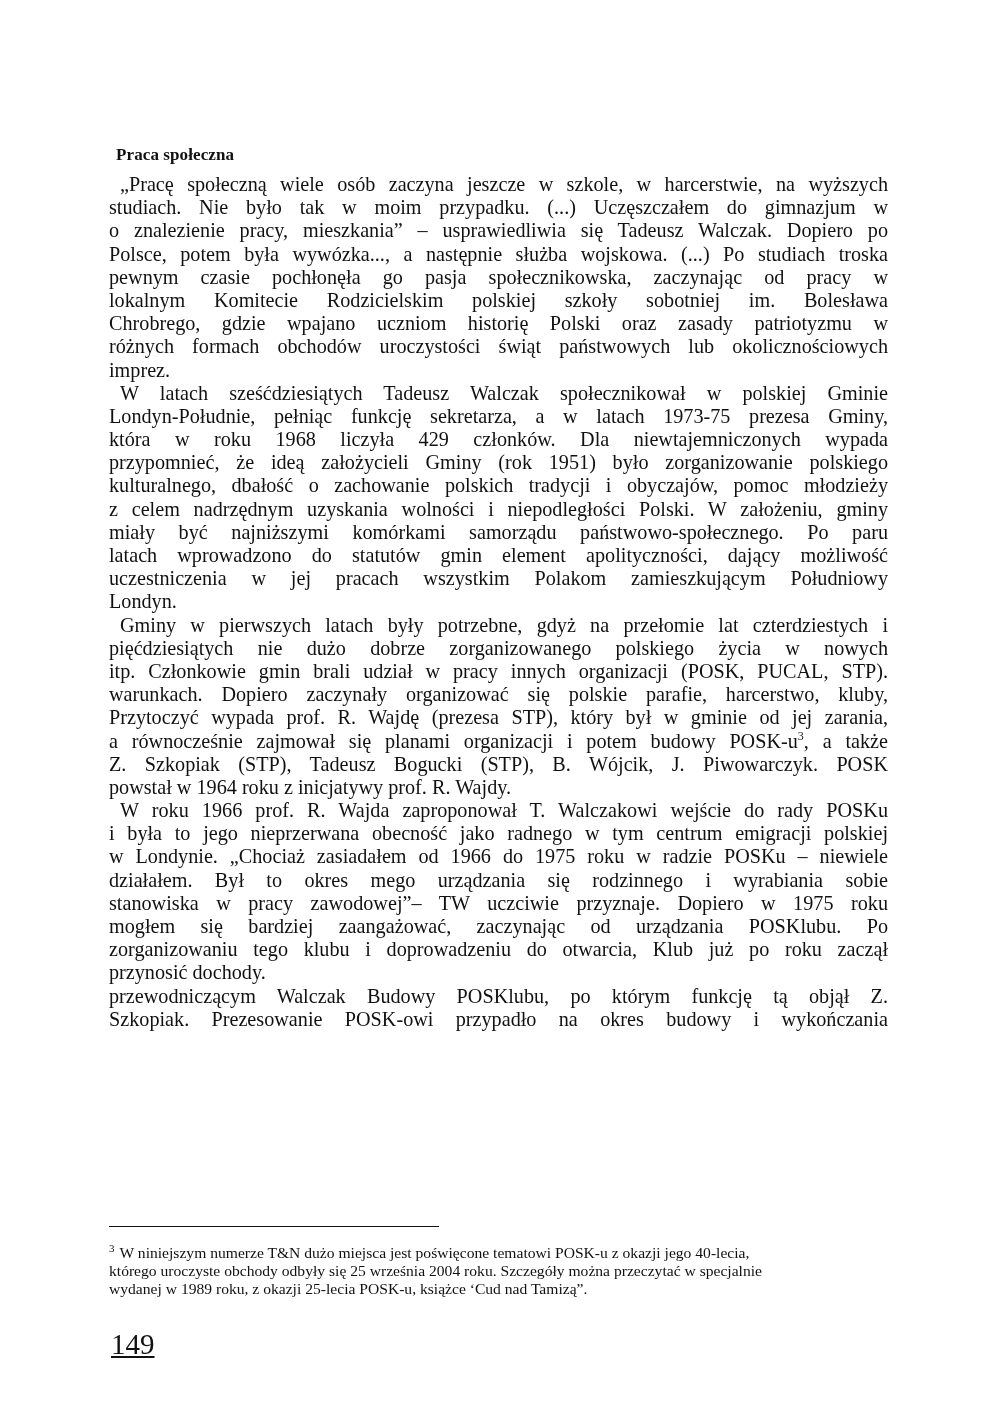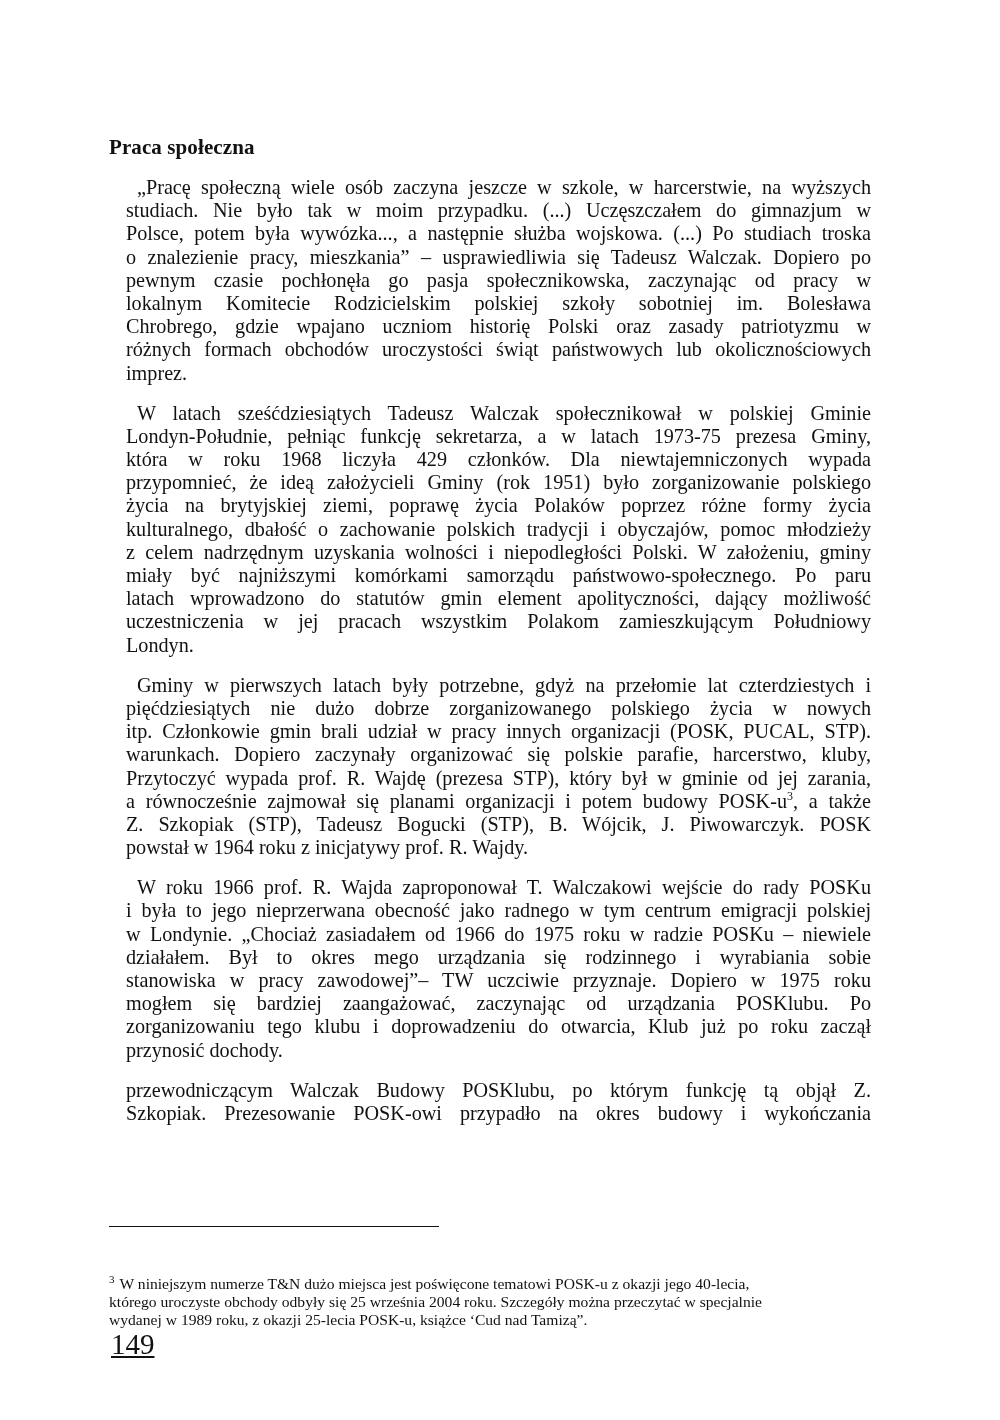--- a/index.html
+++ b/index.html
@@ -17,29 +17,29 @@
     }
     .page {
       position: absolute;
       left: 109px;
       top: 136px;
       width: 779px;
     }
     .heading {
       font-family: "Liberation Serif", serif;
       font-weight: bold;
-      font-size: 21px;
+      font-size: 17px;
       line-height: 23px;
-      margin: 0;
+      margin: 7px;
       letter-spacing: 0.1px;
     }
     .body-text {
       font-size: 20.2px;
       line-height: 23.2px;
-      margin: 17px;
+      margin: 0;
     }
     .line {
       display: block;
       text-align: justify;
       text-align-last: justify;
       white-space: nowrap;
       height: 23.2px;
       overflow: visible;
     }
     .line.last {
@@ -61,21 +61,20 @@
       height: 0;
       border-top: 1.6px solid #111111;
     }
     .footnote {
       position: absolute;
       left: 109px;
       top: 1244px;
       width: 790px;
       font-size: 15.6px;
       line-height: 18px;
-      margin-top: 31px;
     }
     .footnote .fline {
       display: block;
       white-space: nowrap;
     }
     .footnote .fn-mark {
       font-size: 11px;
       vertical-align: super;
       line-height: 0;
       margin-right: 5px;
@@ -92,35 +91,34 @@
   </style>
 </head>
 <body>
 
 <div class="page">
   <h2 class="heading">Praca społeczna</h2>
 
   <div class="body-text">
     <span class="line indent">„Pracę społeczną wiele osób zaczyna jeszcze w szkole, w harcerstwie, na wyższych</span>
     <span class="line">studiach. Nie było tak w moim przypadku. (...) Uczęszczałem do gimnazjum w</span>
+    <span class="line">o znalezienie pracy, mieszkania” – usprawiedliwia się Tadeusz Walczak. Dopiero po</span>
     <span class="line">Polsce, potem była wywózka..., a następnie służba wojskowa. (...) Po studiach troska</span>
-    <span class="line">o znalezienie pracy, mieszkania” – usprawiedliwia się Tadeusz Walczak. Dopiero po</span>
     <span class="line">pewnym czasie pochłonęła go pasja społecznikowska, zaczynając od pracy w</span>
     <span class="line">lokalnym Komitecie Rodzicielskim polskiej szkoły sobotniej im. Bolesława</span>
     <span class="line">Chrobrego, gdzie wpajano uczniom historię Polski oraz zasady patriotyzmu w</span>
     <span class="line">różnych formach obchodów uroczystości świąt państwowych lub okolicznościowych</span>
     <span class="line last">imprez.</span>
   </div>
 
   <div class="body-text">
     <span class="line indent">W latach sześćdziesiątych Tadeusz Walczak społecznikował w polskiej Gminie</span>
     <span class="line">Londyn-Południe, pełniąc funkcję sekretarza, a w latach 1973-75 prezesa Gminy,</span>
     <span class="line">która w roku 1968 liczyła 429 członków. Dla niewtajemniczonych wypada</span>
     <span class="line">przypomnieć, że ideą założycieli Gminy (rok 1951) było zorganizowanie polskiego</span>
-    <span class="line">życia na brytyjskiej ziemi, poprawę życia Polaków poprzez różne formy życia</span>
     <span class="line">kulturalnego, dbałość o zachowanie polskich tradycji i obyczajów, pomoc młodzieży</span>
     <span class="line">z celem nadrzędnym uzyskania wolności i niepodległości Polski. W założeniu, gminy</span>
     <span class="line">miały być najniższymi komórkami samorządu państwowo-społecznego. Po paru</span>
     <span class="line">latach wprowadzono do statutów gmin element apolityczności, dający możliwość</span>
     <span class="line">uczestniczenia w jej pracach wszystkim Polakom zamieszkującym Południowy</span>
     <span class="line last">Londyn.</span>
   </div>
 
   <div class="body-text">
     <span class="line indent">Gminy w pierwszych latach były potrzebne, gdyż na przełomie lat czterdziestych i</span>

